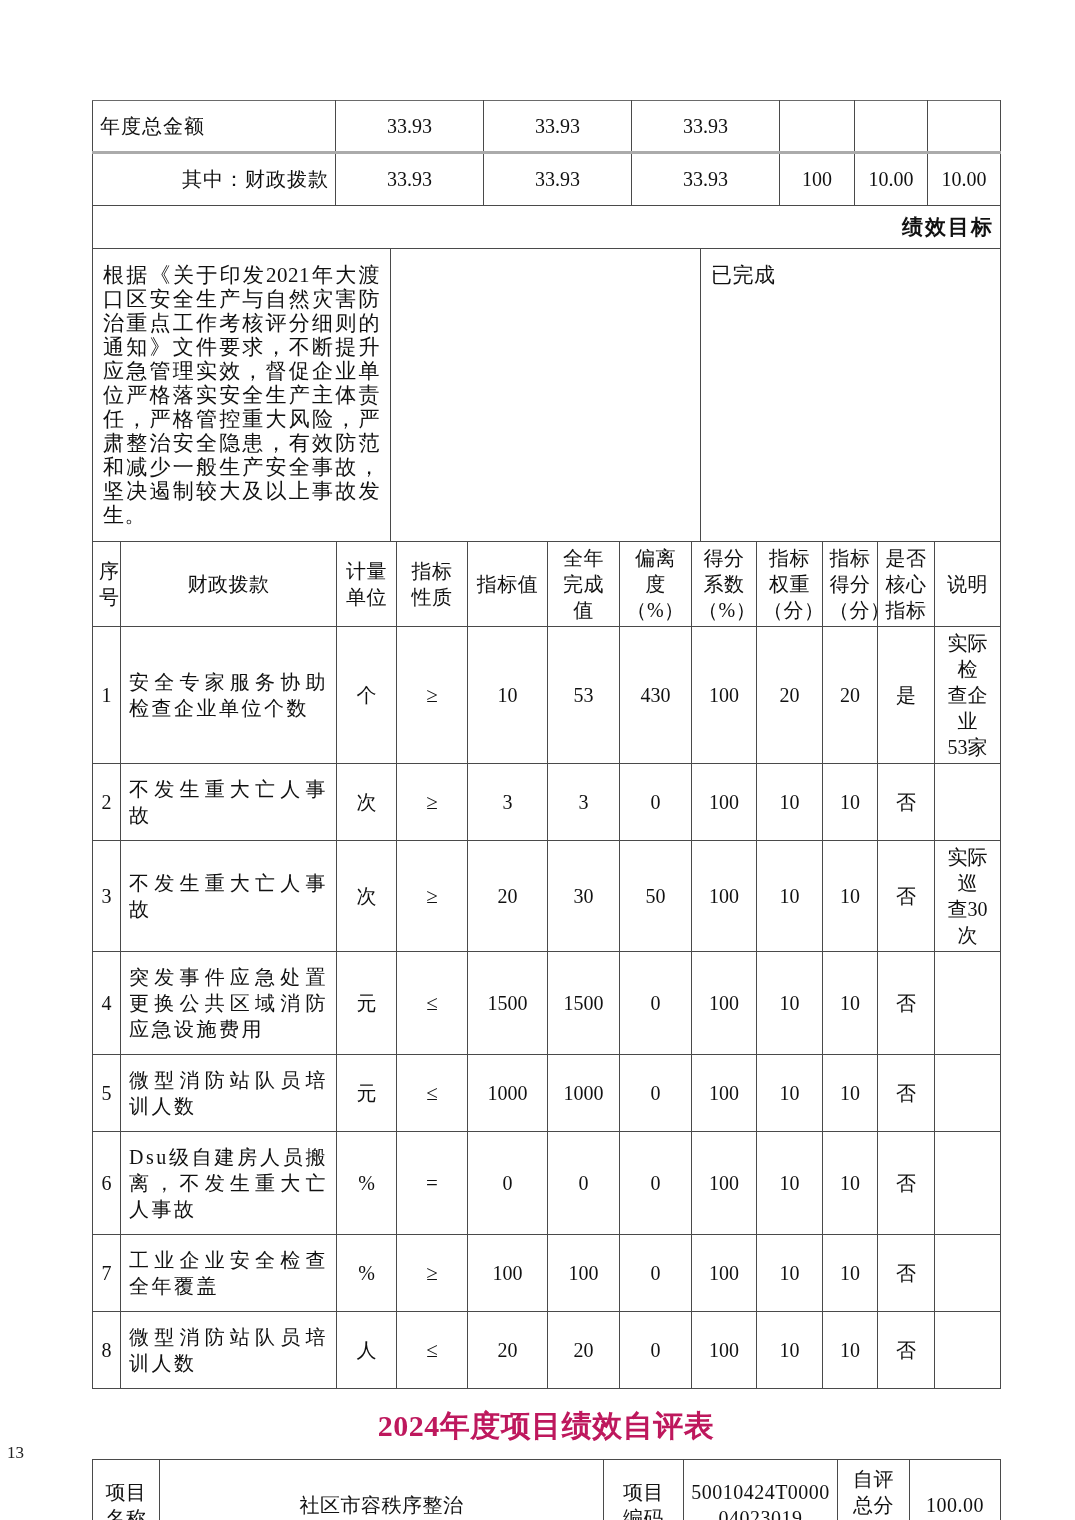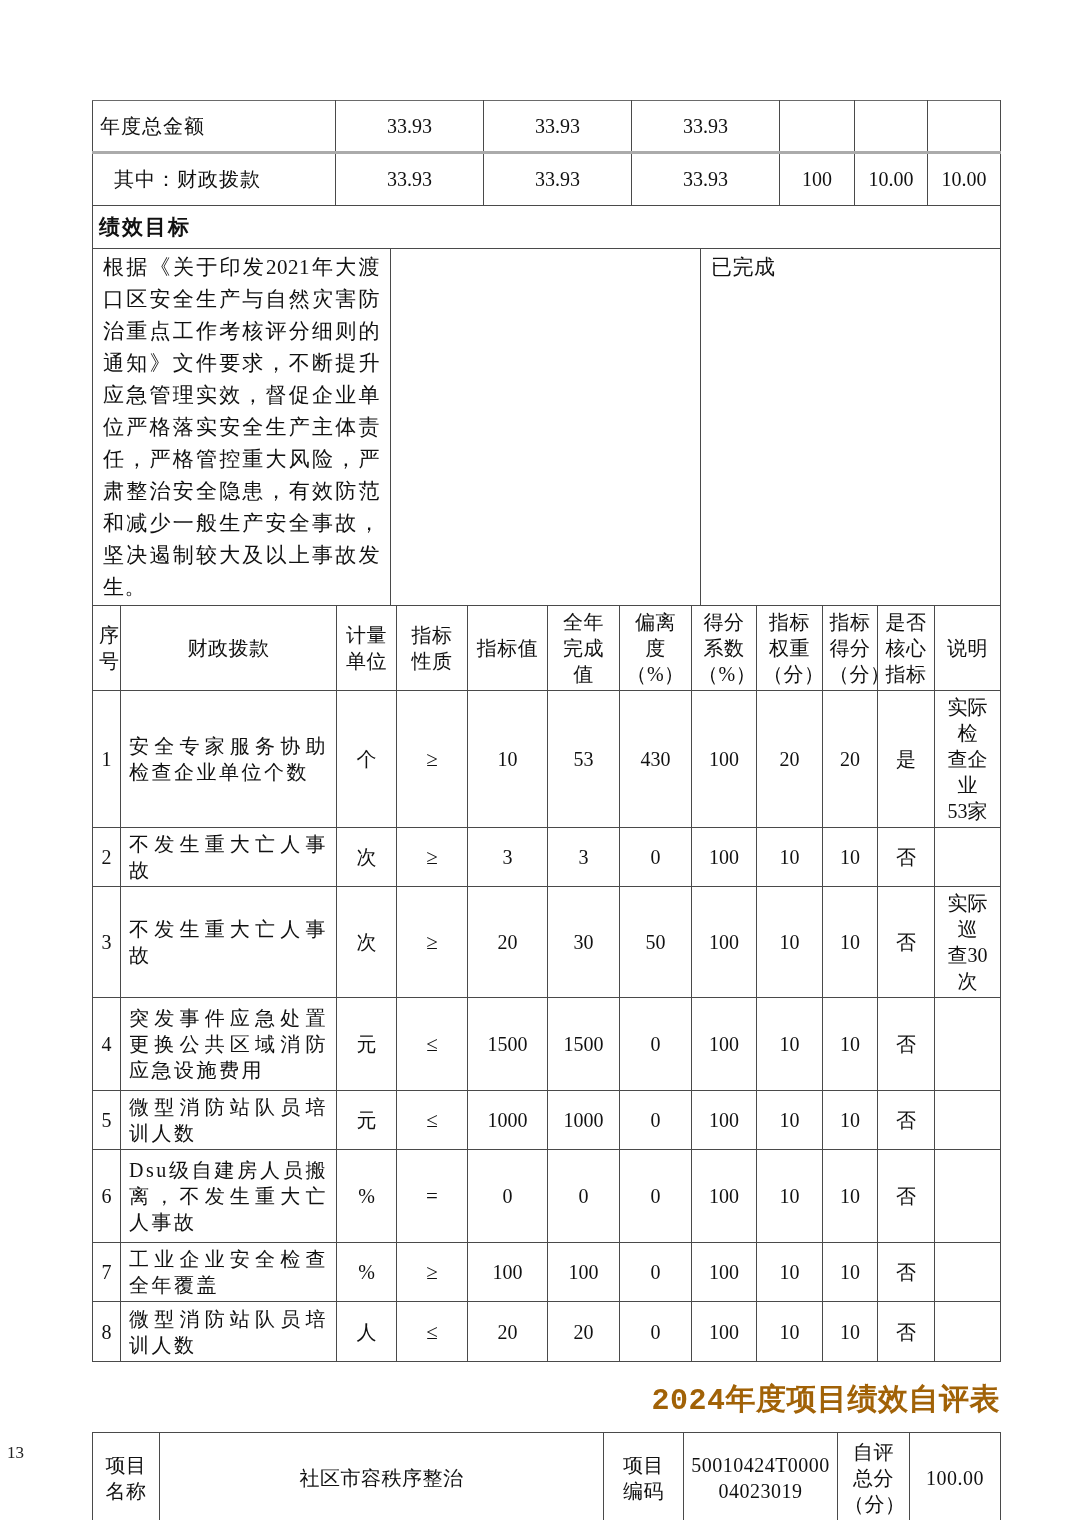--- a/index.html
+++ b/index.html
@@ -22,68 +22,68 @@
     white-space: pre-line;
     overflow: hidden;
   }
   .stack { margin-top: -1px; }
 
   
   .funding-table tr.r1 { height: 52px; }
   .funding-table tr.r2 { height: 53px; }
   .funding-table tr.r1 td { border-top: 1px solid #6a6a6a; border-bottom: 3px solid #ababab; }
   td.lbl { text-align: left; padding-left: 7px; letter-spacing: 1px; }
-  td.lbl-indent { text-align: left; padding-left: 21px; letter-spacing: 1px; }
+  td.lbl-indent { text-align: right; padding-left: 21px; letter-spacing: 1px; }
 
   
   td.section-header {
     font-weight: bold;
     height: 43px;
     font-size: 21px;
     letter-spacing: 2px;
-    text-align: left;
+    text-align: right;
   }
 
   
   .goals-table tr.goal-heads { height: 50px; }
   .goals-table tr.goal-heads td { letter-spacing: 1px; }
   .goals-table tr.goal-body { height: 287px; }
   .goals-table tr.goal-body td {
     vertical-align: top;
     text-align: justify;
-    padding: 2px 10px;
+    padding: 14px 10px;
     font-size: 21px;
-    line-height: 32px;
+    line-height: 24px;
     letter-spacing: 0.5px;
   }
   .goals-table td.status-cell { text-align: left; letter-spacing: 1px; }
 
   
   .ind-table tr.ind-heads { height: 85px; }
   .ind-table tr.ind-heads td { line-height: 26px; letter-spacing: 0.5px; font-weight: normal; }
   .ind-table td { line-height: 26px; }
-  .ind-table td.c1 { text-align: justify; padding: 3px 8px; letter-spacing: 2.5px; }
+  .ind-table td.c1 { text-align: justify; padding: 12px 8px; letter-spacing: 2.5px; }
   .ind-table td.c3 { font-size: 21px; }
   #indicator-rows tr:nth-child(1) { height: 87px; }
   #indicator-rows tr:nth-child(2) { height: 45px; }
   #indicator-rows tr:nth-child(3) { height: 56px; }
   #indicator-rows tr:nth-child(4) { height: 93px; }
   #indicator-rows tr:nth-child(5) { height: 58px; }
   #indicator-rows tr:nth-child(6) { height: 93px; }
   #indicator-rows tr:nth-child(7) { height: 57px; }
   #indicator-rows tr:nth-child(8) { height: 60px; }
 
   
   .doc-title {
     margin: 17px 0 12px 0;
-    text-align: right;
-    font-family: Liberation Mono, monospace;
+    text-align: center;
+    font-family: Liberation Serif, serif;
     font-weight: bold;
     font-size: 30px;
-    color: #a16207;
+    color: #be185d;
     letter-spacing: 0.5px;
   }
   .project-table tr { height: 90px; }
   .project-table td { line-height: 26px; letter-spacing: 0.5px; }
 
   .page-number {
     position: absolute;
     top: 1443px;
     left: 0;
     width: 1075px;

